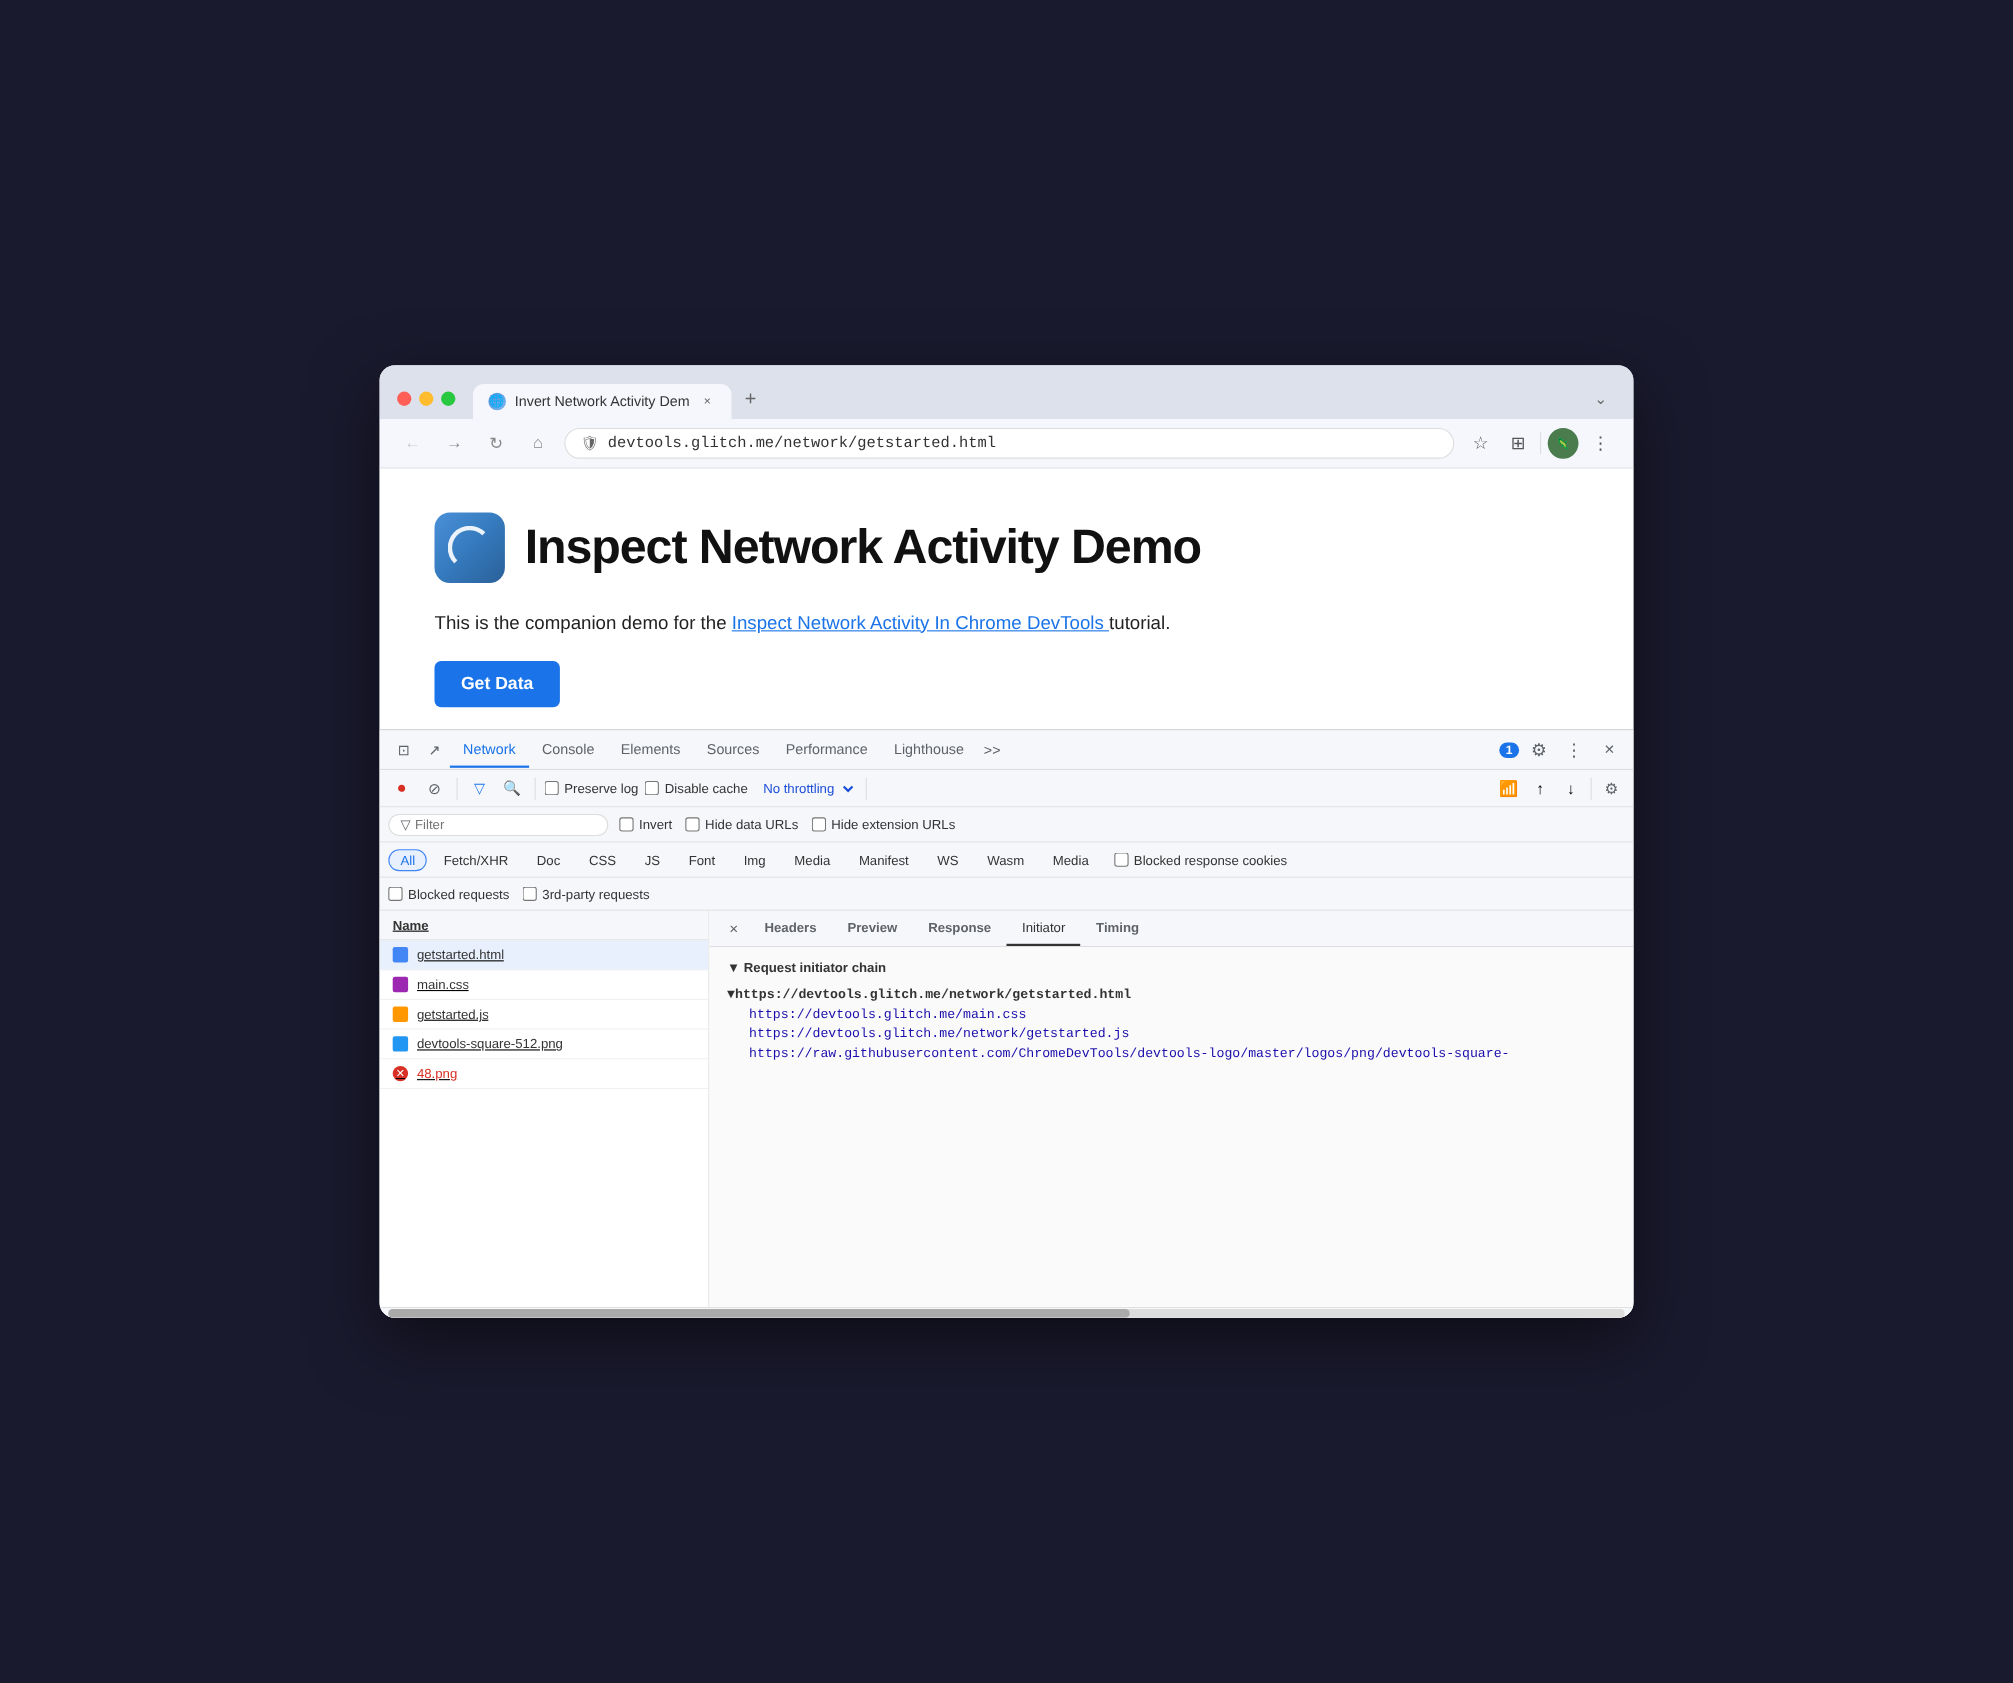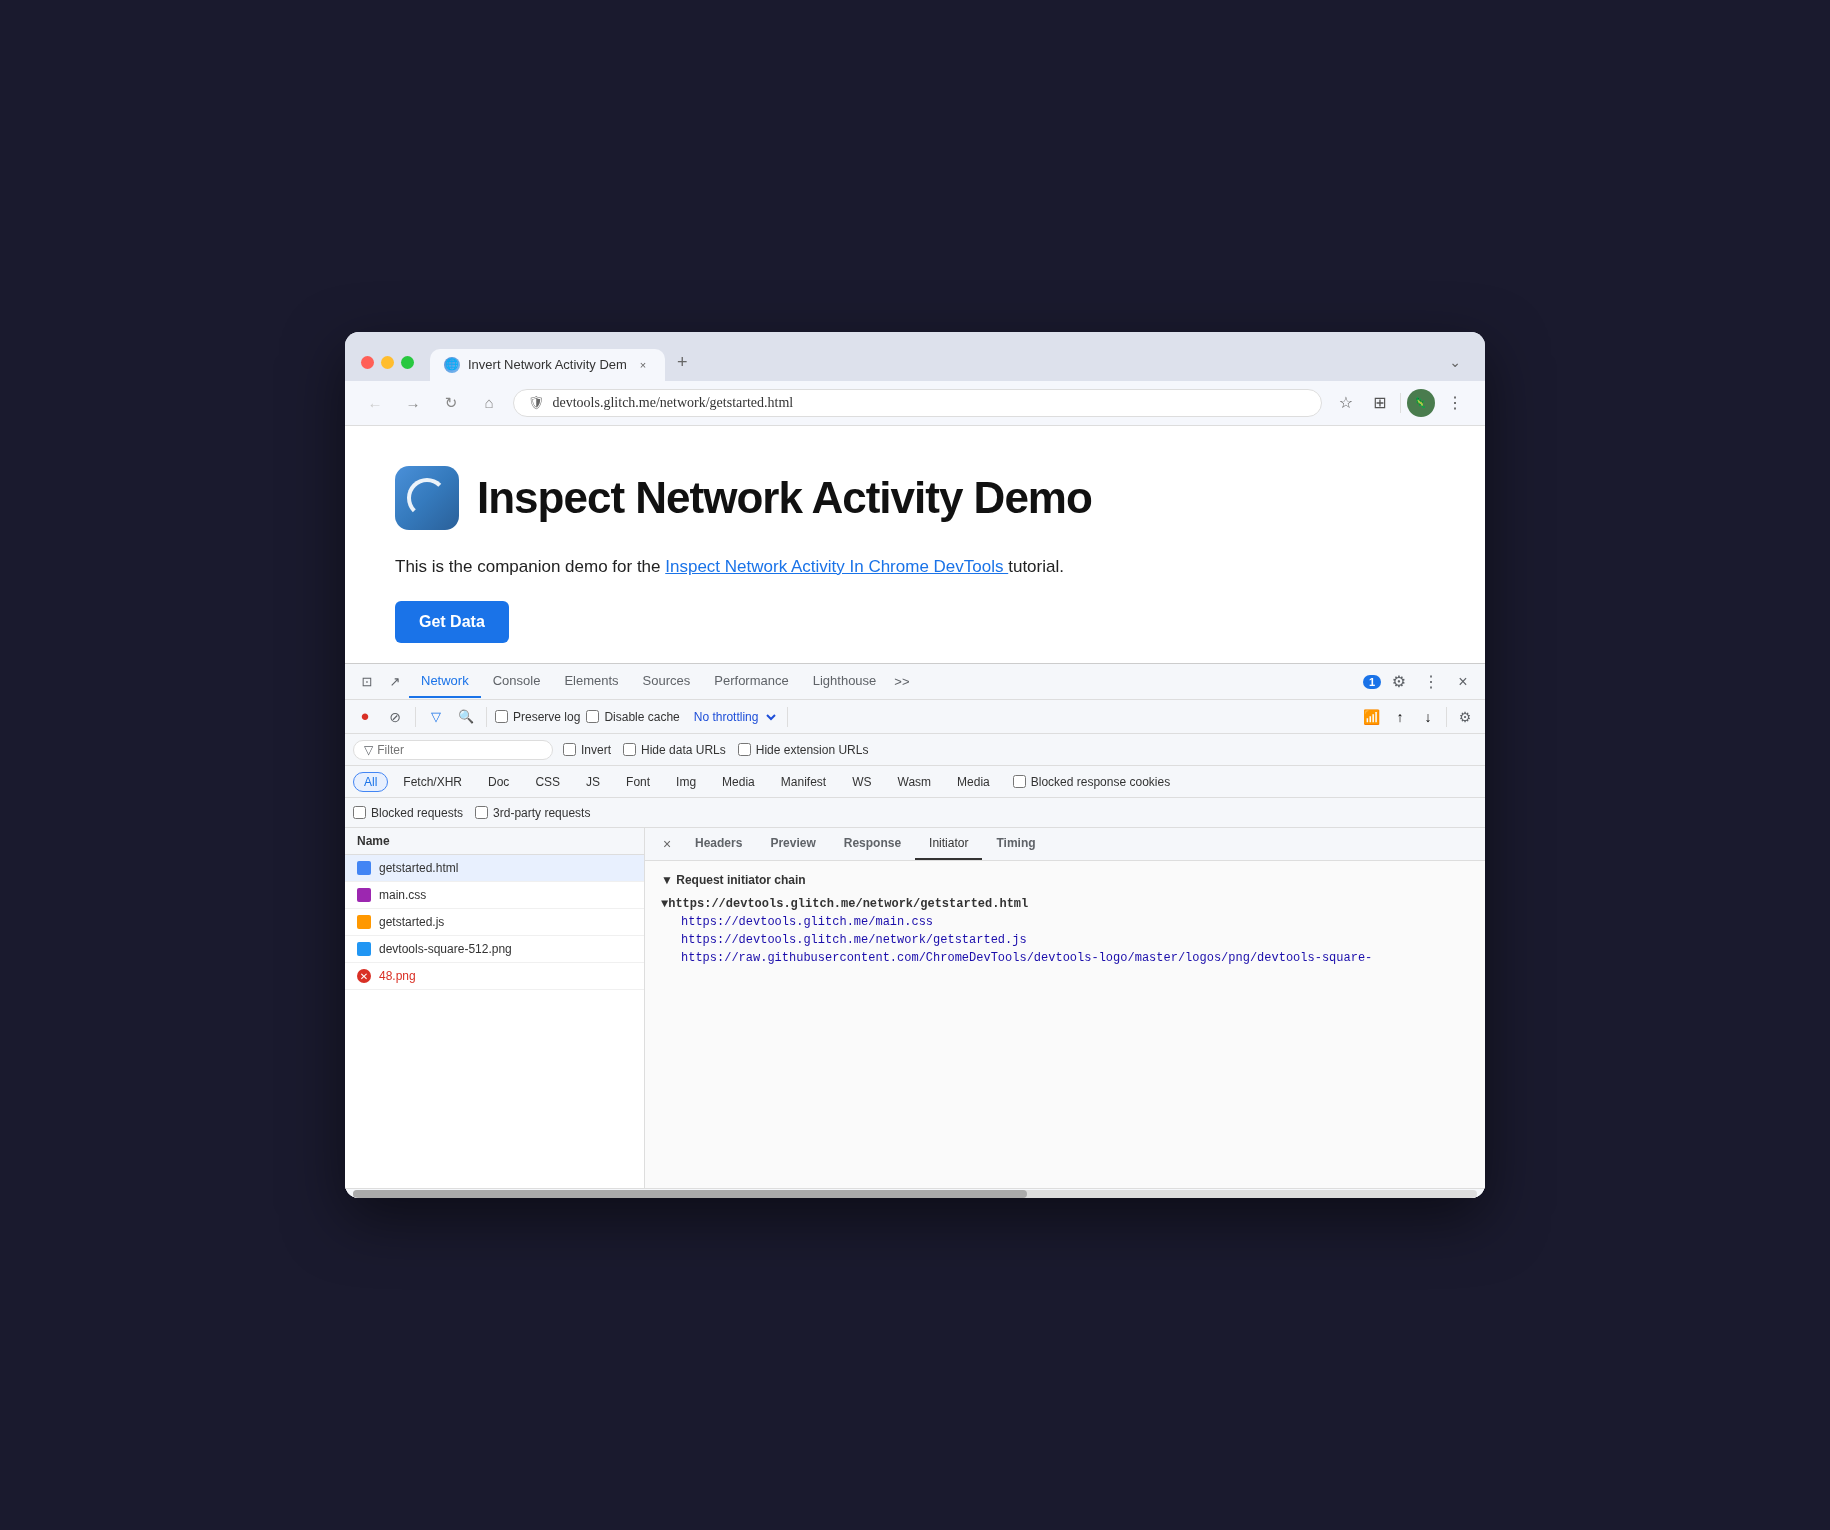--- a/index.html
+++ b/index.html
@@ -134,21 +134,21 @@
       gap: 8px;
     }
     .security-icon {
       color: #666;
       font-size: 13px;
     }
     .url-text {
       flex: 1;
       font-size: 14px;
       color: #333;
-      font-family: Liberation Serif, serif;
+      font-family: Liberation Mono, monospace;
     }
 
     .nav-actions {
       display: flex;
       align-items: center;
       gap: 6px;
     }
     .nav-action-btn {
       width: 28px; height: 28px;
       display: flex; align-items: center; justify-content: center;
@@ -446,20 +446,21 @@
       display: flex;
       height: 360px;
     }
 
     
     .file-list {
       width: 300px;
       border-right: 1px solid #ddd;
       overflow-y: auto;
       background: white;
+      text-decoration: underline;
     }
 
     .file-list-header {
       padding: 6px 12px;
       font-size: 12px;
       font-weight: 600;
       color: #333;
       border-bottom: 1px solid #ddd;
       background: #f5f7fa;
     }

